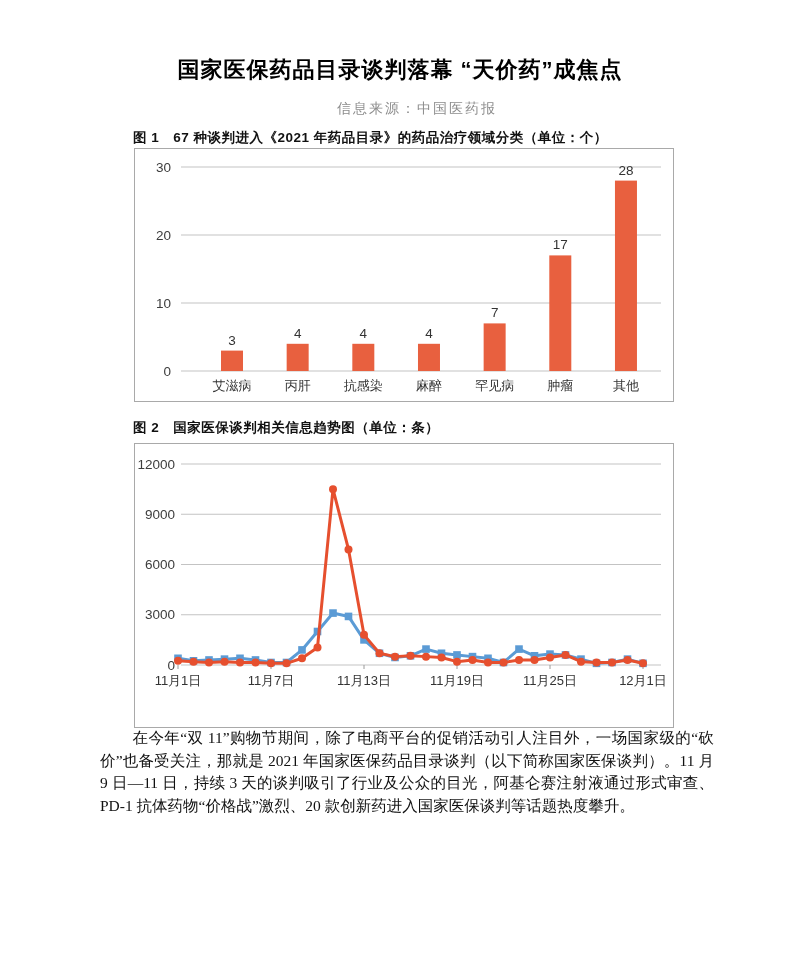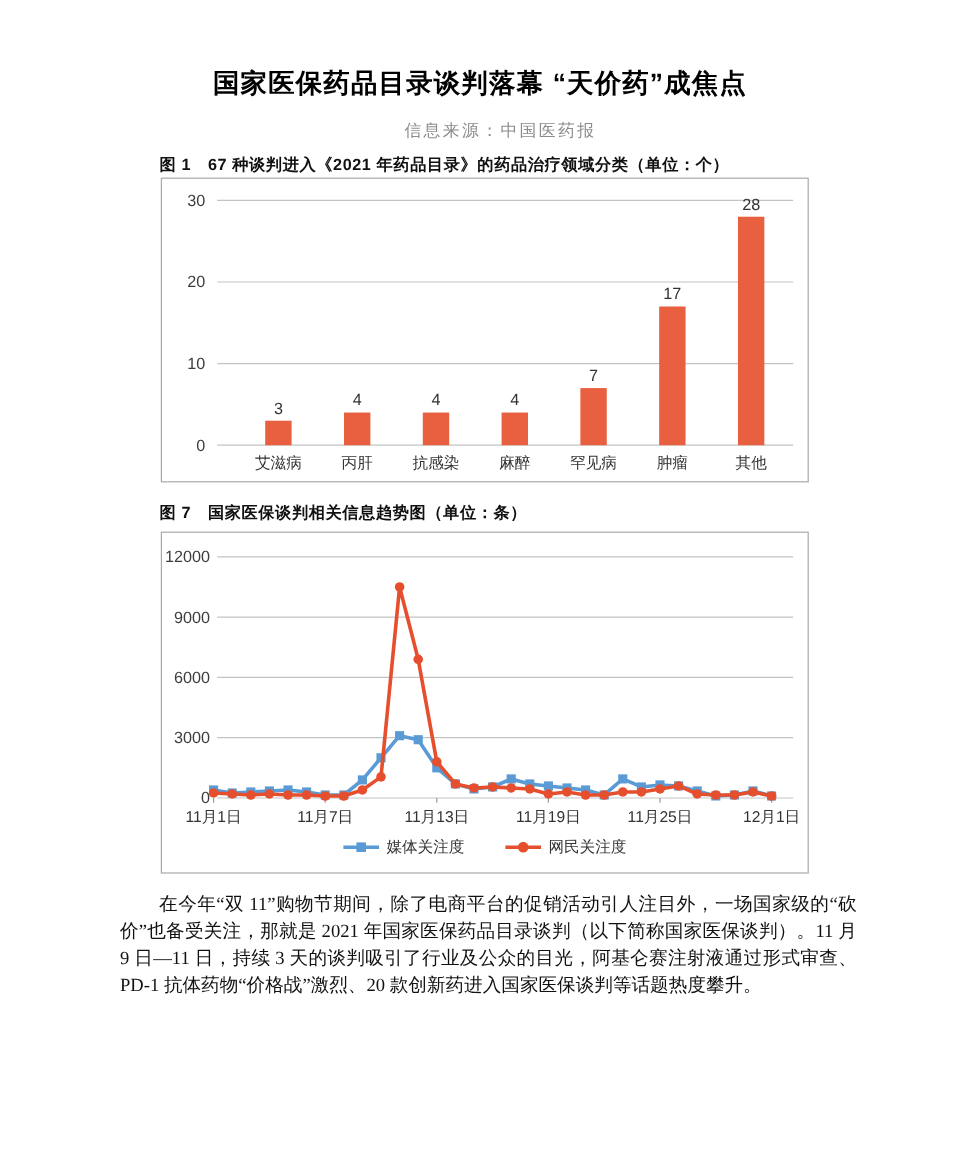--- a/index.html
+++ b/index.html
@@ -30,21 +30,21 @@
   #fig2 { top:443px; height:285px; }
   .fig-box svg { display:block; }
   .legend {
     position:absolute; left:0; bottom:12px; width:100%;
     display:flex; justify-content:center; align-items:center; gap:34px;
   }
   .legend-item { display:flex; align-items:center; gap:6px; }
   .legend-item svg { display:block; }
   .legend-label { font-size:13px; color:#333; }
   .article {
-    position:absolute; top:743px; left:100px; width:614px;
+    position:absolute; top:727px; left:100px; width:614px;
     font-family:"Liberation Serif", serif; font-size:15.5px; line-height:22.6px;
     color:#111; text-align:justify;
   }
   .article p { text-indent:2.1em; }
   svg text { font-family:"Liberation Sans", sans-serif; }
 </style>
 </head>
 <body>
 
 <div class="page">
@@ -81,21 +81,21 @@
         <text x="359.64" y="241" text-anchor="middle" font-size="13" fill="#333">罕见病</text>
         <rect x="414.29999999999995" y="106.4" width="22" height="115.6" fill="#e8603f"></rect>
         <text x="425.29999999999995" y="100.4" text-anchor="middle" font-size="13.5" fill="#333">17</text>
         <text x="425.29999999999995" y="241" text-anchor="middle" font-size="13" fill="#333">肿瘤</text>
         <rect x="479.96" y="31.599999999999994" width="22" height="190.4" fill="#e8603f"></rect>
         <text x="490.96" y="25.599999999999994" text-anchor="middle" font-size="13.5" fill="#333">28</text>
         <text x="490.96" y="241" text-anchor="middle" font-size="13" fill="#333">其他</text>
       </svg>
   </div>
 
-  <div class="fig-caption" id="cap2">图 7　国家医保谈判相关信息趋势图（单位：条）</div>
+  <div class="fig-caption" id="cap2">图 2　国家医保谈判相关信息趋势图（单位：条）</div>
 
   <div class="fig-box" id="fig2">
     <svg id="fig2-svg" width="538" height="248" viewBox="0 0 538 248">
         <line x1="46" y1="221" x2="526" y2="221" stroke="#c3c3c3" stroke-width="1"></line>
         <text x="40" y="225.5" text-anchor="end" font-size="13.5" fill="#3d3d3d">0</text>
         <line x1="46" y1="170.75" x2="526" y2="170.75" stroke="#c3c3c3" stroke-width="1"></line>
         <text x="40" y="175.25" text-anchor="end" font-size="13.5" fill="#3d3d3d">3000</text>
         <line x1="46" y1="120.5" x2="526" y2="120.5" stroke="#c3c3c3" stroke-width="1"></line>
         <text x="40" y="125" text-anchor="end" font-size="13.5" fill="#3d3d3d">6000</text>
         <line x1="46" y1="70.25" x2="526" y2="70.25" stroke="#c3c3c3" stroke-width="1"></line>
@@ -172,35 +172,19 @@
         <circle cx="384" cy="215.975" r="4" fill="#e64f2e"></circle>
         <circle cx="399.5" cy="215.975" r="4" fill="#e64f2e"></circle>
         <circle cx="415" cy="213.4625" r="4" fill="#e64f2e"></circle>
         <circle cx="430.5" cy="210.95" r="4" fill="#e64f2e"></circle>
         <circle cx="446" cy="217.65" r="4" fill="#e64f2e"></circle>
         <circle cx="461.5" cy="218.4875" r="4" fill="#e64f2e"></circle>
         <circle cx="477" cy="218.4875" r="4" fill="#e64f2e"></circle>
         <circle cx="492.5" cy="215.975" r="4" fill="#e64f2e"></circle>
         <circle cx="508" cy="219.325" r="4" fill="#e64f2e"></circle>
       </svg>
-    <div class="legend" id="fig2-legend">
-        <div class="legend-item">
-          <svg width="30" height="12">
-            <line x1="0" y1="6" x2="30" y2="6" stroke="#5b9bd5" stroke-width="3"></line>
-            <rect x="11" y="2" width="8" height="8" fill="#5b9bd5"></rect>
-          </svg>
-          <span class="legend-label">媒体关注度</span>
-        </div>
-        <div class="legend-item">
-          <svg width="30" height="12">
-            <line x1="0" y1="6" x2="30" y2="6" stroke="#e64f2e" stroke-width="3"></line>
-            <circle cx="15" cy="6" r="4.5" fill="#e64f2e"></circle>
-          </svg>
-          <span class="legend-label">网民关注度</span>
-        </div>
-      </div>
   </div>
 
   <div class="article">
     <p>在今年“双 11”购物节期间，除了电商平台的促销活动引人注目外，一场国家级的“砍价”也备受关注，那就是 2021 年国家医保药品目录谈判（以下简称国家医保谈判）。11 月 9 日—11 日，持续 3 天的谈判吸引了行业及公众的目光，阿基仑赛注射液通过形式审查、PD-1 抗体药物“价格战”激烈、20 款创新药进入国家医保谈判等话题热度攀升。</p>
   </div>
 
 </div>
 
 </body></html>

